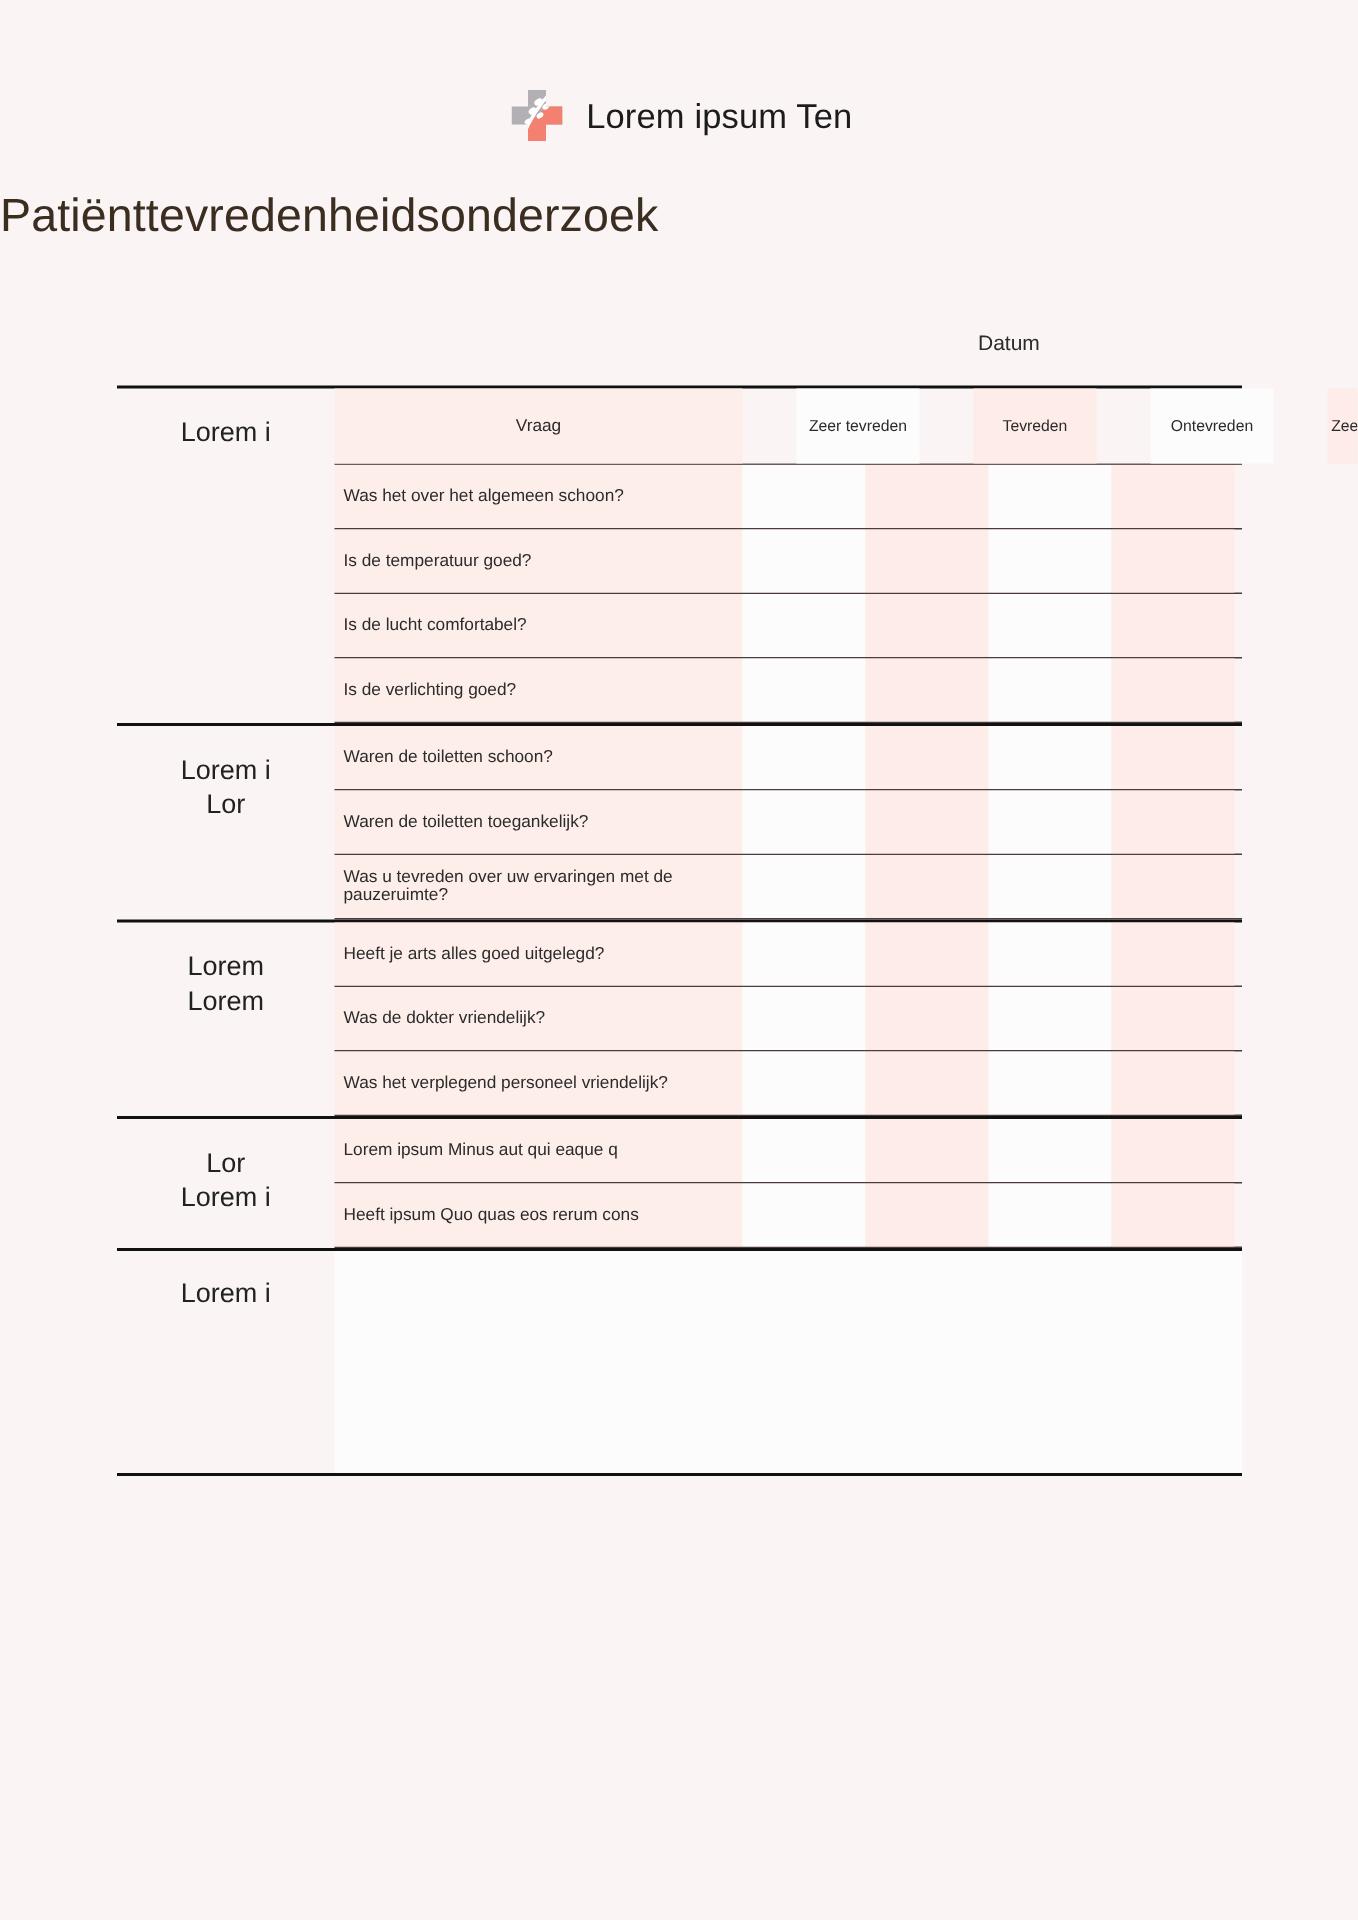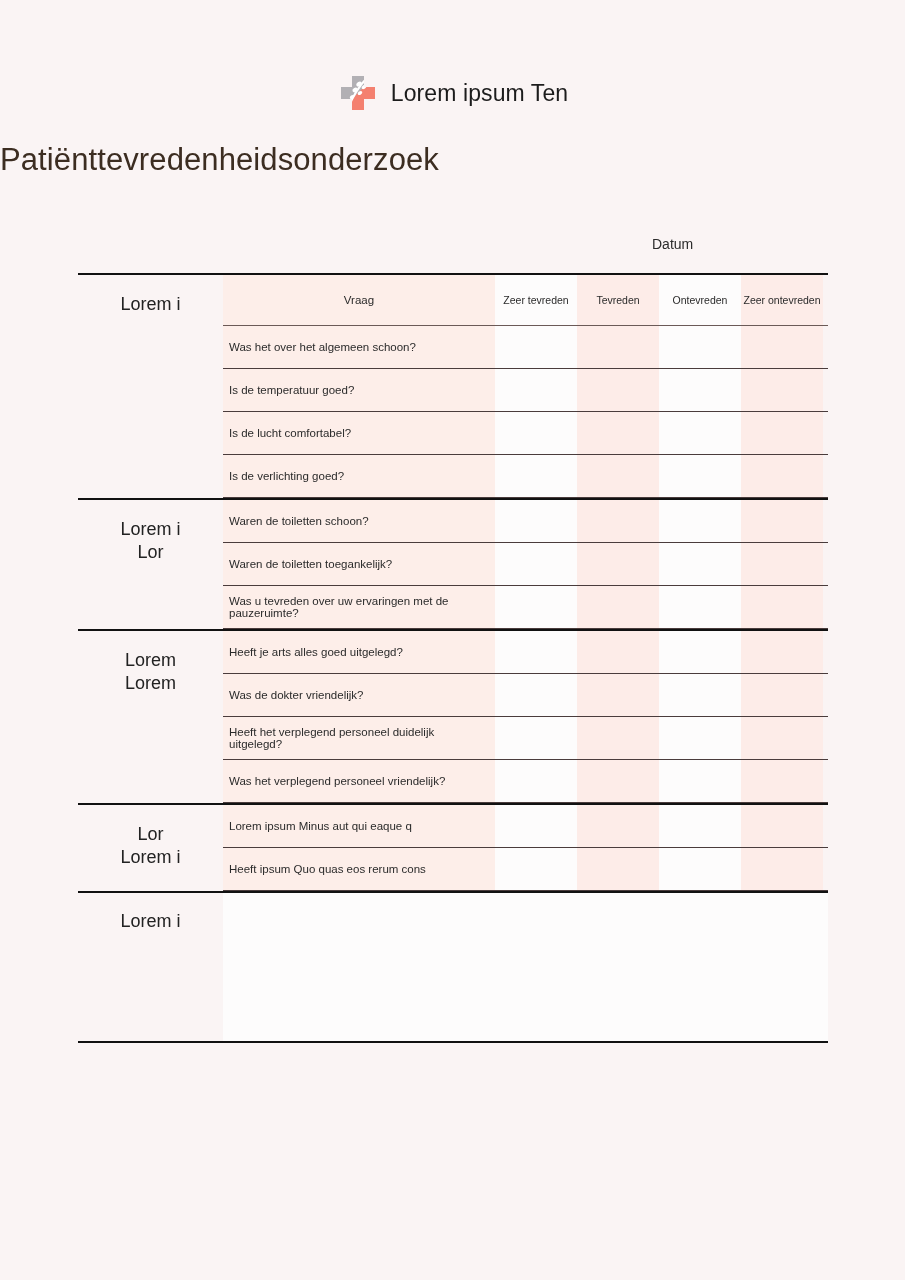--- a/index.html
+++ b/index.html
@@ -21,21 +21,21 @@
     height: 1280px;
     box-sizing: border-box;
   }
 
   
   .brand {
     display: flex;
     align-items: center;
     justify-content: center;
     gap: 12px;
-    padding-top: 72px;
+    padding-top: 56px;
   }
   .logo {
     width: 42px;
     height: 42px;
     display: block;
   }
   .brand-name {
     font-size: 23px;
     font-weight: 400;
     color: #1c1c1c;
@@ -93,21 +93,21 @@
   .sect-rows {
     flex: 1 1 auto;
     min-width: 0;
   }
 
   .hdr-row, .q-row {
     display: flex;
     align-items: stretch;
     border-bottom: 1.1px solid #4a3c3c;
   }
-  .hdr-row { border-bottom-color: #6b5a57; }
+  .hdr-row { border-bottom-color: #6b5a57; gap: 36px; }
 
   .cell-q {
     flex: 0 0 272px;
     width: 272px;
     box-sizing: border-box;
     padding: 0 6px 0 6px;
     display: flex;
     align-items: center;
     font-size: 11.5px;
     color: #2b2b2b;
@@ -281,27 +281,20 @@
             <div class="cell-ans even"></div>
           </div>
           <div class="q-row">
             <div class="cell-q">Was de dokter vriendelijk?</div>
             <div class="cell-ans odd"></div>
             <div class="cell-ans even"></div>
             <div class="cell-ans odd"></div>
             <div class="cell-ans even"></div>
           </div>
           <div class="q-row">
-            <div class="cell-q">Heeft het verplegend personeel duidelijk uitgelegd?</div>
-            <div class="cell-ans odd"></div>
-            <div class="cell-ans even"></div>
-            <div class="cell-ans odd"></div>
-            <div class="cell-ans even"></div>
-          </div>
-          <div class="q-row">
             <div class="cell-q">Was het verplegend personeel vriendelijk?</div>
             <div class="cell-ans odd"></div>
             <div class="cell-ans even"></div>
             <div class="cell-ans odd"></div>
             <div class="cell-ans even"></div>
           </div>
         </div>
       </div>
       <div class="rule-thick"></div>
       <div class="sect-body">

